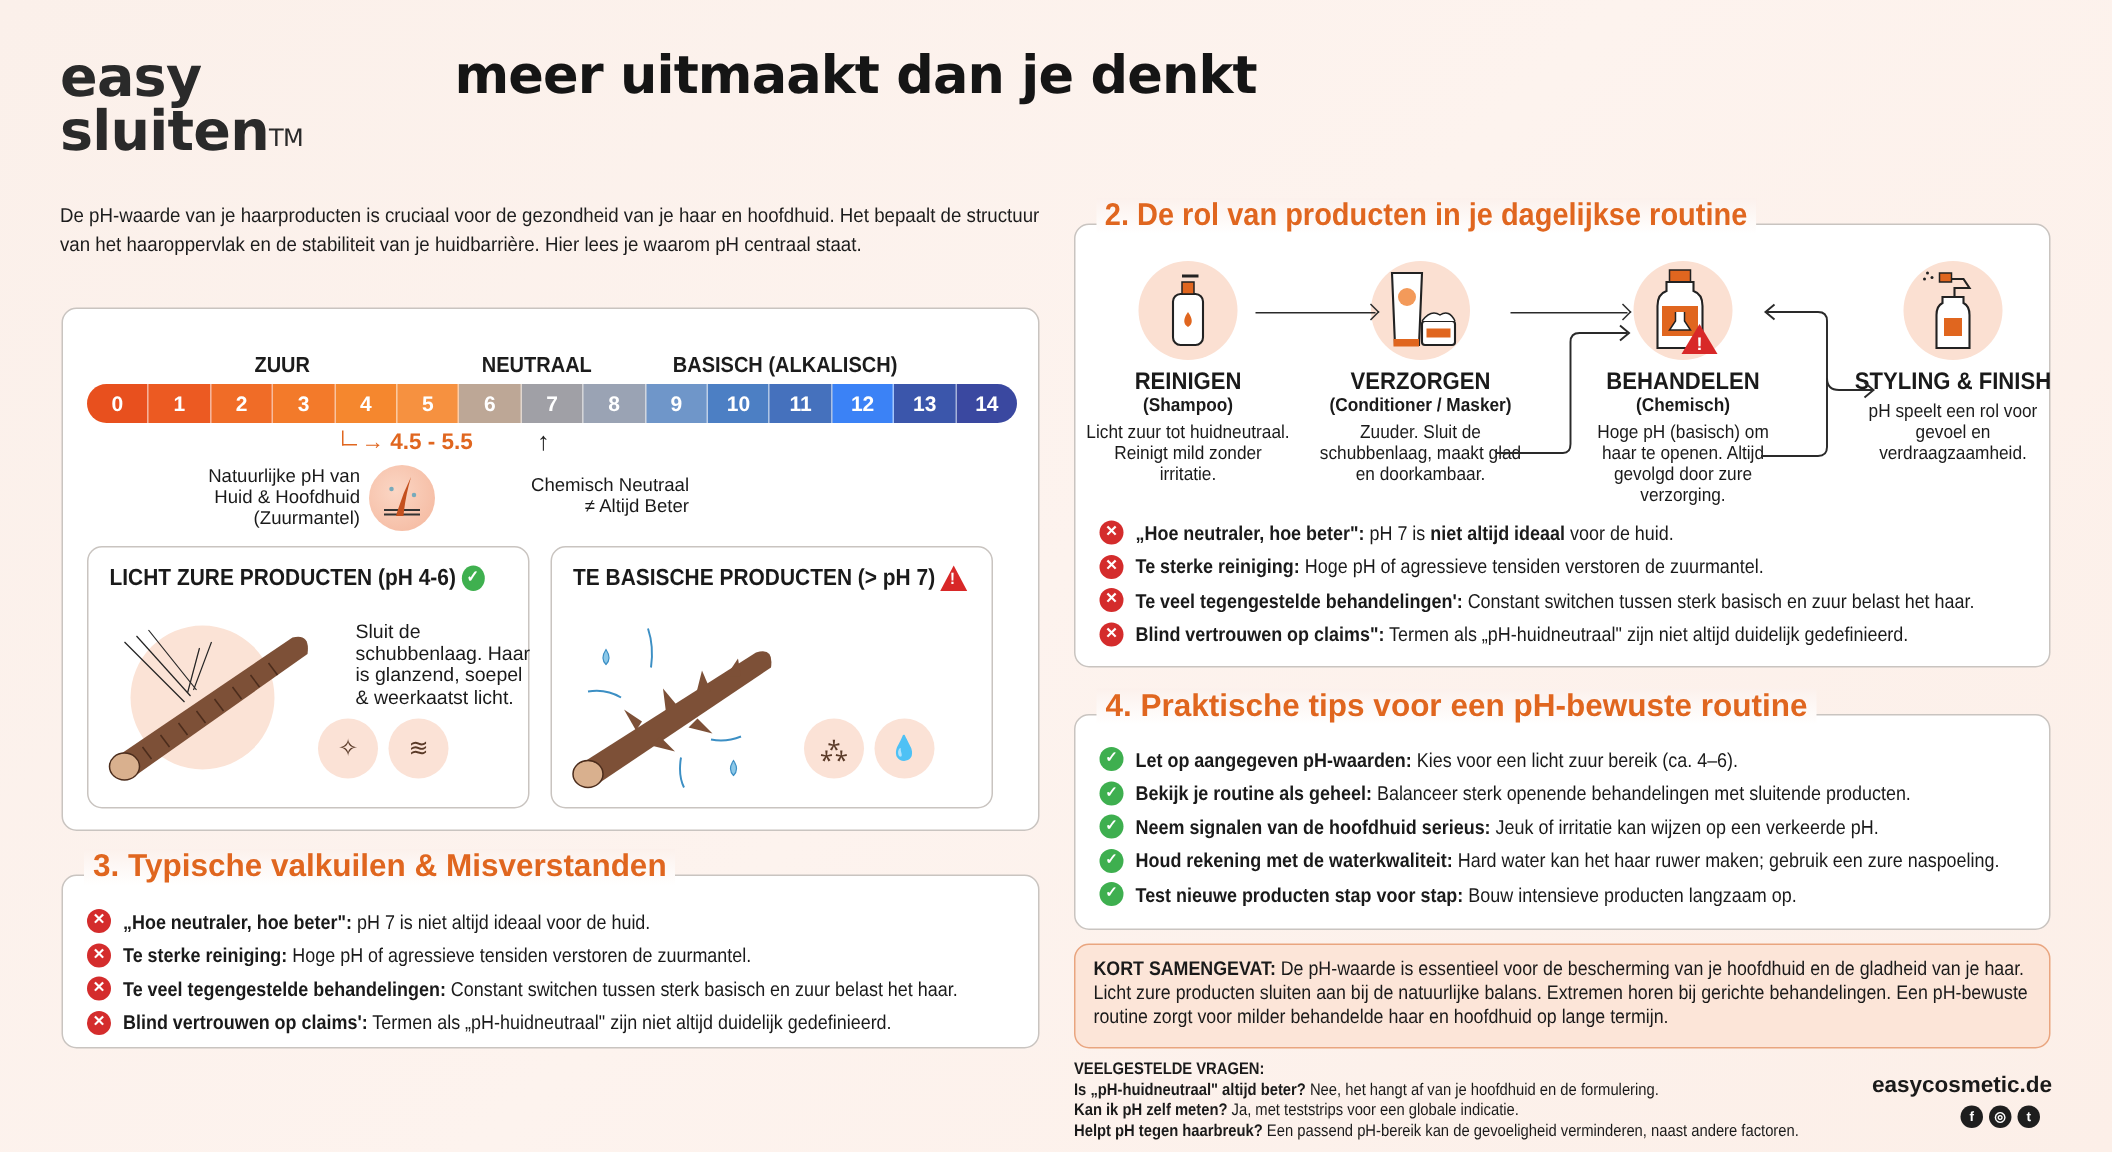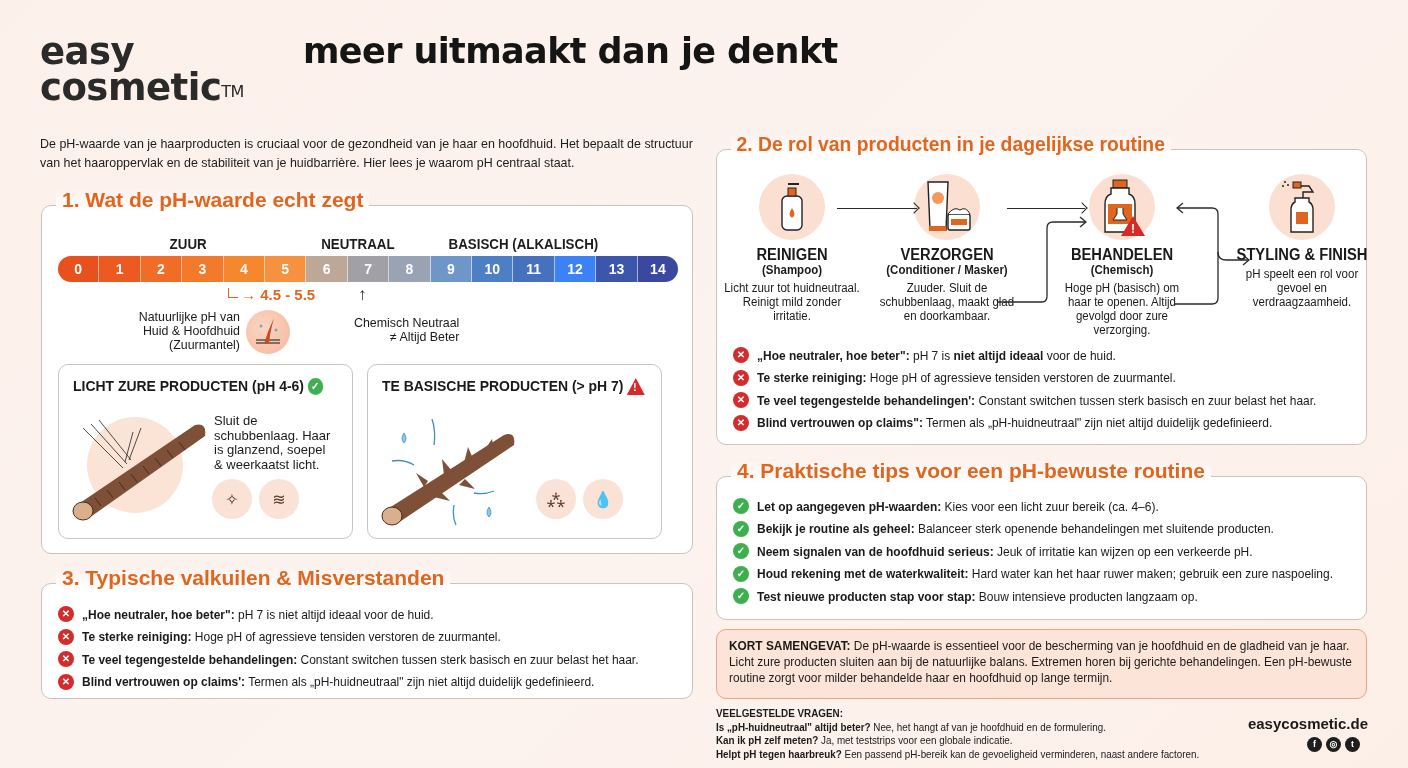--- a/index.html
+++ b/index.html
@@ -28,21 +28,21 @@
 
   .range-note { position: absolute; left: 186px; top: 80px; color: #e0661f; font-weight: 700; font-size: 15px; }
   .range-note .hook { display: inline-block; width: 10px; height: 10px; border-left: 1.2px solid #e0661f; border-bottom: 1.2px solid #e0661f; margin-right: 3px; position: relative; top: -2px; }
   .nat-text { position: absolute; left: 78px; top: 104px; text-align: right; font-size: 12.4px; line-height: 14px; width: 120px; }
   .nat-icon { position: absolute; left: 204px; top: 104px; width: 44px; height: 44px; border-radius: 50%; background: radial-gradient(circle at 40% 40%, #fbd6c4, #f4b69c); }
   .neutral-arrow { position: absolute; left: 316px; top: 80px; font-size: 17px; line-height: 17px; color: #222; }
   .neutral-text { position: absolute; left: 312px; top: 110px; font-size: 12.4px; line-height: 14px; text-align: right; }
 
   .subcard { position: absolute; background: #fff; border: 1.5px solid #c9c4c0; border-radius: 10px; top: 158px; height: 175px; width: 295px; }
   .subcard h3 { position: absolute; top: 12px; left: 14px; font-size: 15.5px; font-weight: 700; white-space: nowrap; transform: scaleX(0.9); transform-origin: left center; }
-  .subcard .desc { position: absolute; top: 49px; font-size: 13px; line-height: 14.5px; width: 120px; }
+  .subcard .desc { position: absolute; top: 49px; font-size: 13px; line-height: 14.5px; width: 120px; margin-left: 23px; }
   .mini-icon { position: absolute; width: 40px; height: 40px; border-radius: 50%; background: #fbe2d6; display: flex; align-items: center; justify-content: center; font-size: 16px; color: #5a3a28; }
   .check-badge { display: inline-block; width: 17px; height: 17px; border-radius: 50%; background: #3fb04f; color: #fff; font-size: 11px; text-align: center; line-height: 17px; vertical-align: middle; margin-left: 4px; }
   .warn-badge { display: inline-block; width: 0; height: 0; border-left: 10px solid transparent; border-right: 10px solid transparent; border-bottom: 17px solid #d82828; vertical-align: middle; margin-left: 4px; position: relative; }
   .warn-badge::after { content: "!"; position: absolute; left: -3px; top: 3px; color: #fff; font-size: 11px; font-weight: 700; }
 
   .list { position: absolute; left: 16px; }
   .list-item { display: flex; align-items: center; height: 22.5px; font-size: 13.3px; white-space: nowrap; }
   .list-item .txt { transform: scaleX(0.9); transform-origin: left center; display: inline-block; }
   .x-icon { width: 16px; height: 16px; border-radius: 50%; background: #d42c2c; color: #fff; font-size: 10px; font-weight: 700; text-align: center; line-height: 16px; margin-right: 8px; flex: none; }
   .ok-icon { width: 16px; height: 16px; border-radius: 50%; background: #3eaf4f; color: #fff; font-size: 10px; font-weight: 700; text-align: center; line-height: 16px; margin-right: 8px; flex: none; }
@@ -64,29 +64,28 @@
   .faq .inner { transform: scaleX(0.88); transform-origin: left top; width: 600px; }
   .site { position: absolute; right: 40px; top: 715px; font-weight: 700; font-size: 15px; }
   .socials { position: absolute; right: 48px; top: 737px; display: flex; gap: 4px; }
   .soc { width: 15px; height: 15px; border-radius: 50%; background: #1e1e1e; color: #fff; font-size: 9px; text-align: center; line-height: 15px; font-weight: 700; }
 </style>
 </head>
 <body>
 
 <div class="logo">
   <div>easy</div>
-  <div><span>cosmetic</span><sup>TM</sup></div>
+  <div><span>sluiten</span><sup>TM</sup></div>
 </div>
 <div class="title">
   <div>meer uitmaakt dan je denkt</div>
 </div>
 <div class="intro">De pH-waarde van je haarproducten is cruciaal voor de gezondheid van je haar en hoofdhuid. Het bepaalt de structuur van het haaroppervlak en de stabiliteit van je huidbarrière. Hier lees je waarom pH centraal staat.</div>
 
 <div class="panel" style="left:41px; top:205px; width:652px; height:349px;">
-  <div class="panel-title">1. Wat de pH-waarde echt zegt</div>
   <div class="scale-labels">
     <span style="left:126px">ZUUR</span>
     <span style="left:276px">NEUTRAAL</span>
     <span style="left:400px">BASISCH (ALKALISCH)</span>
   </div>
   <div class="ph-bar" id="ph-bar">
       <div class="ph-cell" style="background: rgb(232, 80, 30);">0</div>
       <div class="ph-cell" style="background: rgb(236, 90, 34);">1</div>
       <div class="ph-cell" style="background: rgb(240, 108, 39);">2</div>
       <div class="ph-cell" style="background: rgb(243, 122, 42);">3</div>

